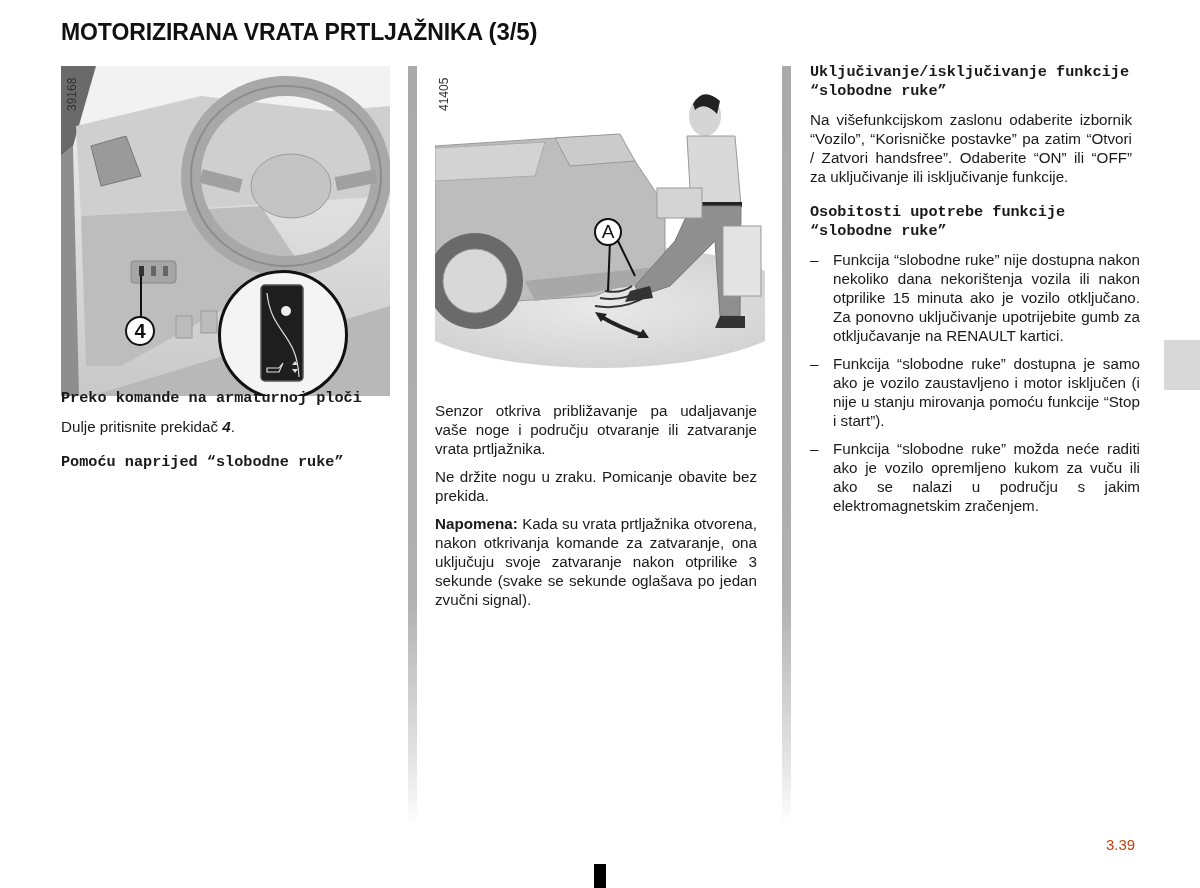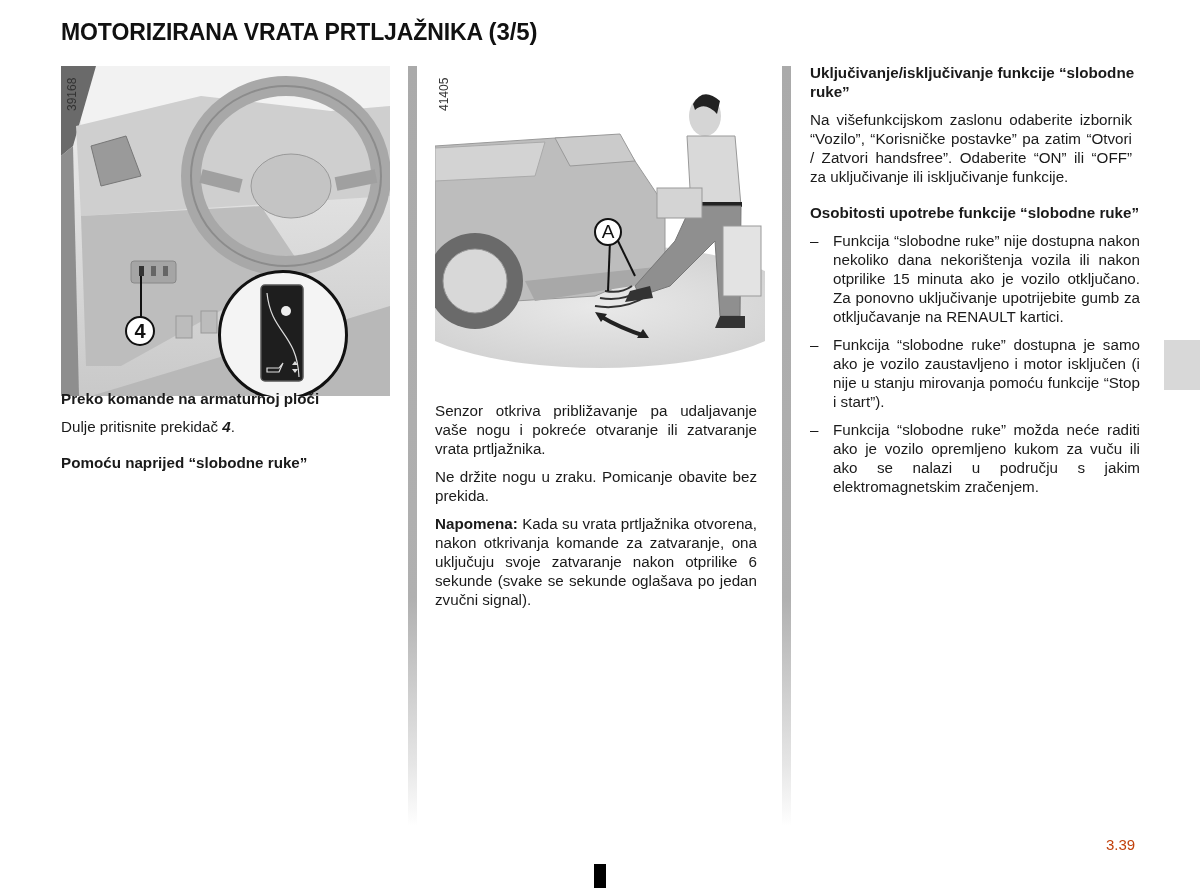--- a/index.html
+++ b/index.html
@@ -36,21 +36,21 @@
     }
 
     .callout {
       position: absolute; border-radius: 50%; background: #fff;
       border: 2px solid #111; font-weight: bold; color: #111;
       display: flex; align-items: center; justify-content: center;
     }
 
     .text-block { position: absolute; font-size: 15.2px; line-height: 19px; color: #1a1a1a; }
     .text-block p { margin: 0 8px 9px 0; text-align: justify; }
-    .text-block h3 { margin: 0 0 9px 0; font-size: 15.2px; font-weight: bold; line-height: 19px; }
+    .text-block h3 { margin: 0 0 9px 0; font-size: 15.2px; font-weight: bold; line-height: 19px; font-family: Liberation Mono, monospace; }
     .text-block .gap { height: 8px; }
     .col1 { left: 61px; top: 389px; width: 329px; }
     .col2 { left: 435px; top: 401px; width: 330px; }
     .col3 { left: 810px; top: 63px; width: 330px; }
 
     .dash-list { list-style: none; margin: 0; padding: 0; }
     .dash-list li { position: relative; padding-left: 23px; margin-bottom: 9px; text-align: justify; }
     .dash-list li .dash { position: absolute; left: 0; top: 0; }
 
     .side-tab {
@@ -173,23 +173,23 @@
 </div>
 
 <div class="text-block col1">
   <h3>Preko komande na armaturnoj ploči</h3>
   <p><span>Dulje pritisnite prekidač </span><b><i>4</i></b><span>.</span></p>
   <div class="gap"></div>
   <h3>Pomoću naprijed “slobodne ruke”</h3>
 </div>
 
 <div class="text-block col2">
-  <p>Senzor otkriva približavanje pa udaljavanje vaše nogu i pokreće otvaranje ili zatvaranje vrata prtljažnika.</p>
+  <p>Senzor otkriva približavanje pa udaljavanje vaše noge i području otvaranje ili zatvaranje vrata prtljažnika.</p>
   <p>Ne držite nogu u zraku. Pomicanje obavite bez prekida.</p>
-  <p><b>Napomena:</b><span> Kada su vrata prtljažnika otvorena, nakon otkrivanja komande za zatvaranje, ona uključuju svoje zatvaranje nakon otprilike 6 sekunde (svake se sekunde oglašava po jedan zvučni signal).</span></p>
+  <p><b>Napomena:</b><span> Kada su vrata prtljažnika otvorena, nakon otkrivanja komande za zatvaranje, ona uključuju svoje zatvaranje nakon otprilike 3 sekunde (svake se sekunde oglašava po jedan zvučni signal).</span></p>
 </div>
 
 <div class="text-block col3">
   <h3>Uključivanje/isključivanje funkcije “slobodne ruke”</h3>
   <p>Na višefunkcijskom zaslonu odaberite izbornik “Vozilo”, “Korisničke postavke” pa zatim “Otvori / Zatvori handsfree”. Odaberite “ON” ili “OFF” za uključivanje ili isključivanje funkcije.</p>
   <div class="gap"></div>
   <h3>Osobitosti upotrebe funkcije “slobodne ruke”</h3>
   <ul class="dash-list">
     <li><span class="dash">–</span><span>Funkcija “slobodne ruke” nije dostupna nakon nekoliko dana nekorištenja vozila ili nakon otprilike 15 minuta ako je vozilo otključano. Za ponovno uključivanje upotrijebite gumb za otključavanje na RENAULT kartici.</span></li>
     <li><span class="dash">–</span><span>Funkcija “slobodne ruke” dostupna je samo ako je vozilo zaustavljeno i motor isključen (i nije u stanju mirovanja pomoću funkcije “Stop i start”).</span></li>

